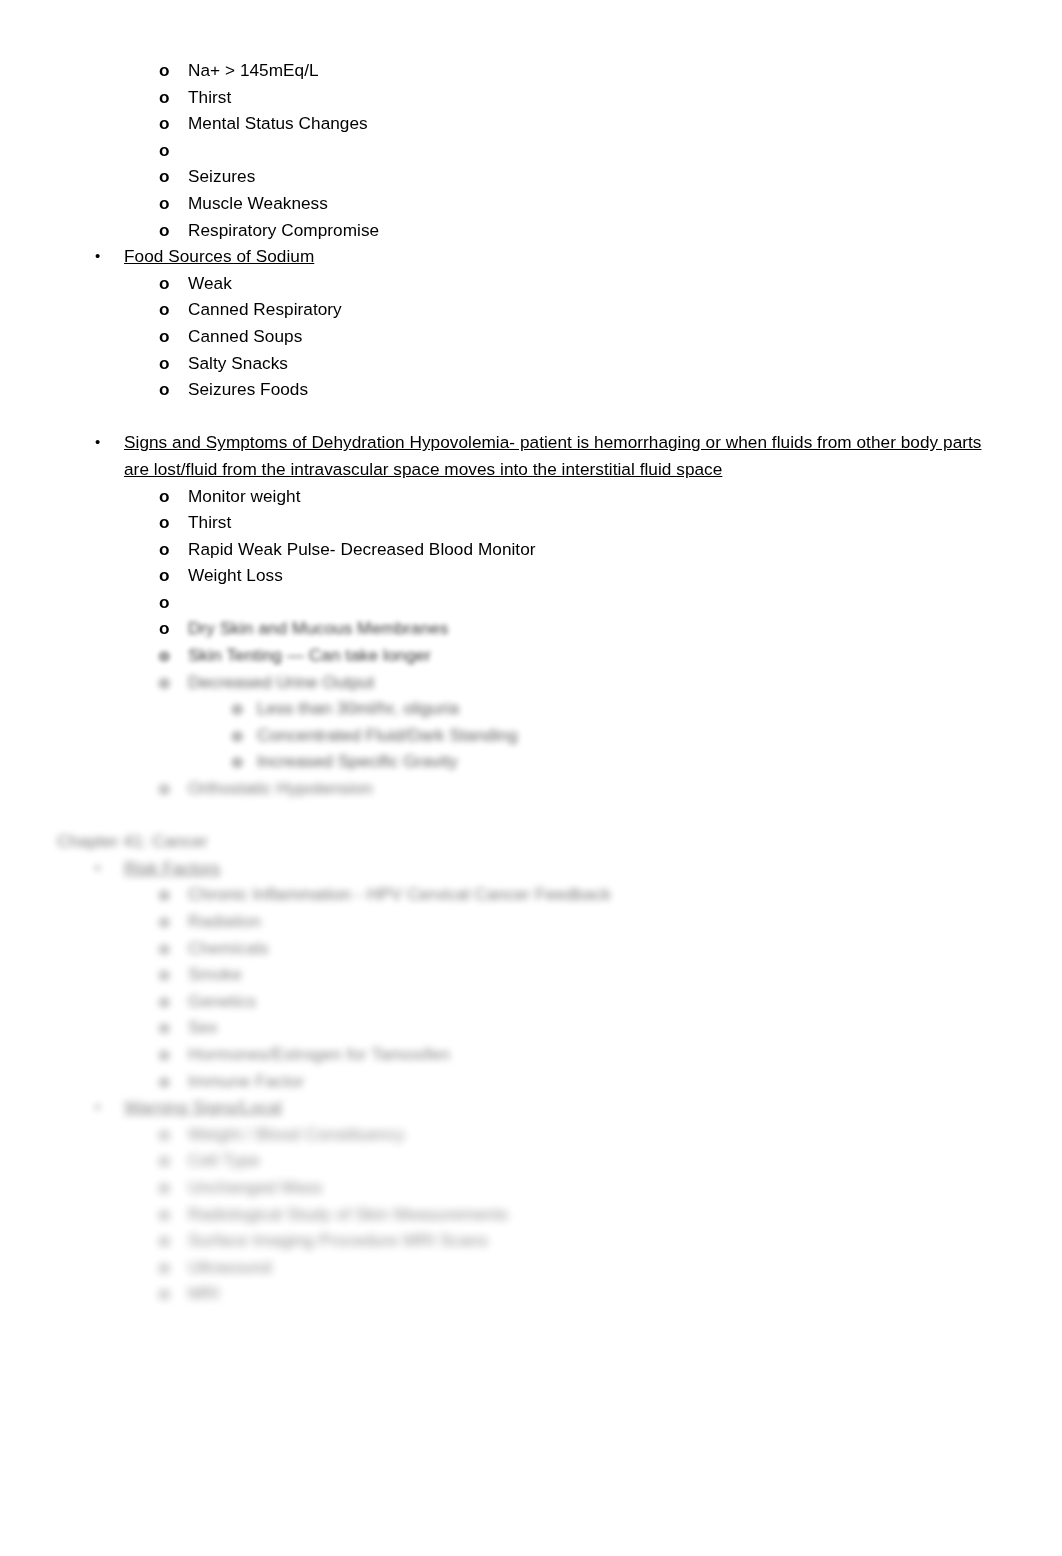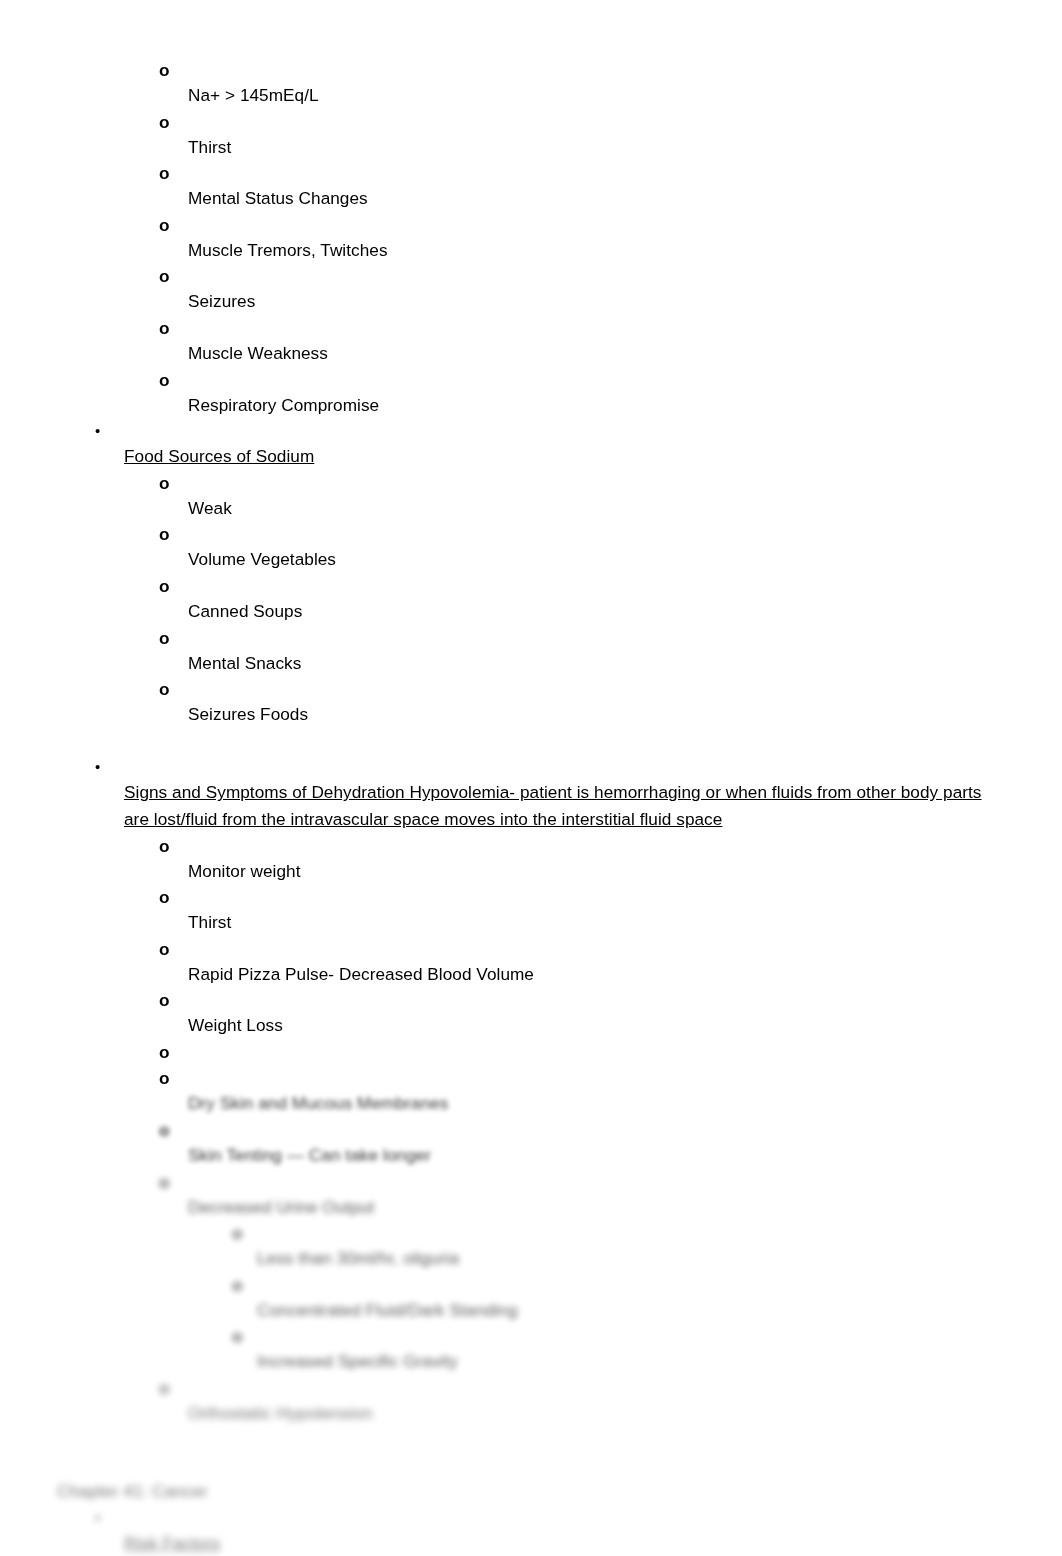--- a/index.html
+++ b/index.html
@@ -43,21 +43,20 @@
     font-weight: 700;
     color: #000;
   }
   .marker.dot {
     font-weight: 400;
     font-size: 15px;
   }
   .txt {
     flex: 1 1 auto;
     white-space: normal;
-    margin-top: 25px;
   }
 
   
   .lvl1 { padding-left: 95px; }
   .lvl1 .marker { width: 29px; }
 
   .lvl2 { padding-left: 159px; }
   .lvl2 .marker { width: 29px; }
 
   .lvl3 { padding-left: 232px; }
@@ -96,21 +95,20 @@
         <div class="line lvl2">
           <span class="marker">o</span>
           <span class="txt">Thirst</span>
         </div>
         <div class="line lvl2">
           <span class="marker">o</span>
           <span class="txt">Mental Status Changes</span>
         </div>
         <div class="line lvl2">
           <span class="marker">o</span>
-          <span class="txt">Muscle Tremors, Twitches</span>
         </div>
         <div class="line lvl2">
           <span class="marker">o</span>
           <span class="txt">Seizures</span>
         </div>
         <div class="line lvl2">
           <span class="marker">o</span>
           <span class="txt">Muscle Weakness</span>
         </div>
         <div class="line lvl2">
@@ -120,50 +118,50 @@
         <div class="line lvl1 para">
           <span class="marker dot">•</span>
           <span class="txt">Food Sources of Sodium</span>
         </div>
         <div class="line lvl2">
           <span class="marker">o</span>
           <span class="txt">Weak</span>
         </div>
         <div class="line lvl2">
           <span class="marker">o</span>
-          <span class="txt">Volume Vegetables</span>
+          <span class="txt">Canned Respiratory</span>
         </div>
         <div class="line lvl2">
           <span class="marker">o</span>
           <span class="txt">Canned Soups</span>
         </div>
         <div class="line lvl2">
           <span class="marker">o</span>
-          <span class="txt">Mental Snacks</span>
+          <span class="txt">Salty Snacks</span>
         </div>
         <div class="line lvl2">
           <span class="marker">o</span>
           <span class="txt">Seizures Foods</span>
         </div>
         <div class="spacer"></div>
         <div class="line lvl1 para">
           <span class="marker dot">•</span>
           <span class="txt">Signs and Symptoms of Dehydration Hypovolemia- patient is hemorrhaging or when fluids from other body parts are lost/fluid from the intravascular space moves into the interstitial fluid space</span>
         </div>
         <div class="line lvl2">
           <span class="marker">o</span>
           <span class="txt">Monitor weight</span>
         </div>
         <div class="line lvl2">
           <span class="marker">o</span>
           <span class="txt">Thirst</span>
         </div>
         <div class="line lvl2">
           <span class="marker">o</span>
-          <span class="txt">Rapid Pizza Pulse- Decreased Blood Volume</span>
+          <span class="txt">Rapid Weak Pulse- Decreased Blood Monitor</span>
         </div>
         <div class="line lvl2">
           <span class="marker">o</span>
           <span class="txt">Weight Loss</span>
         </div>
         <div class="line lvl2">
           <span class="marker">o</span>
         </div>
         <div class="line lvl2">
           <span class="marker sharp-marker">o</span>

